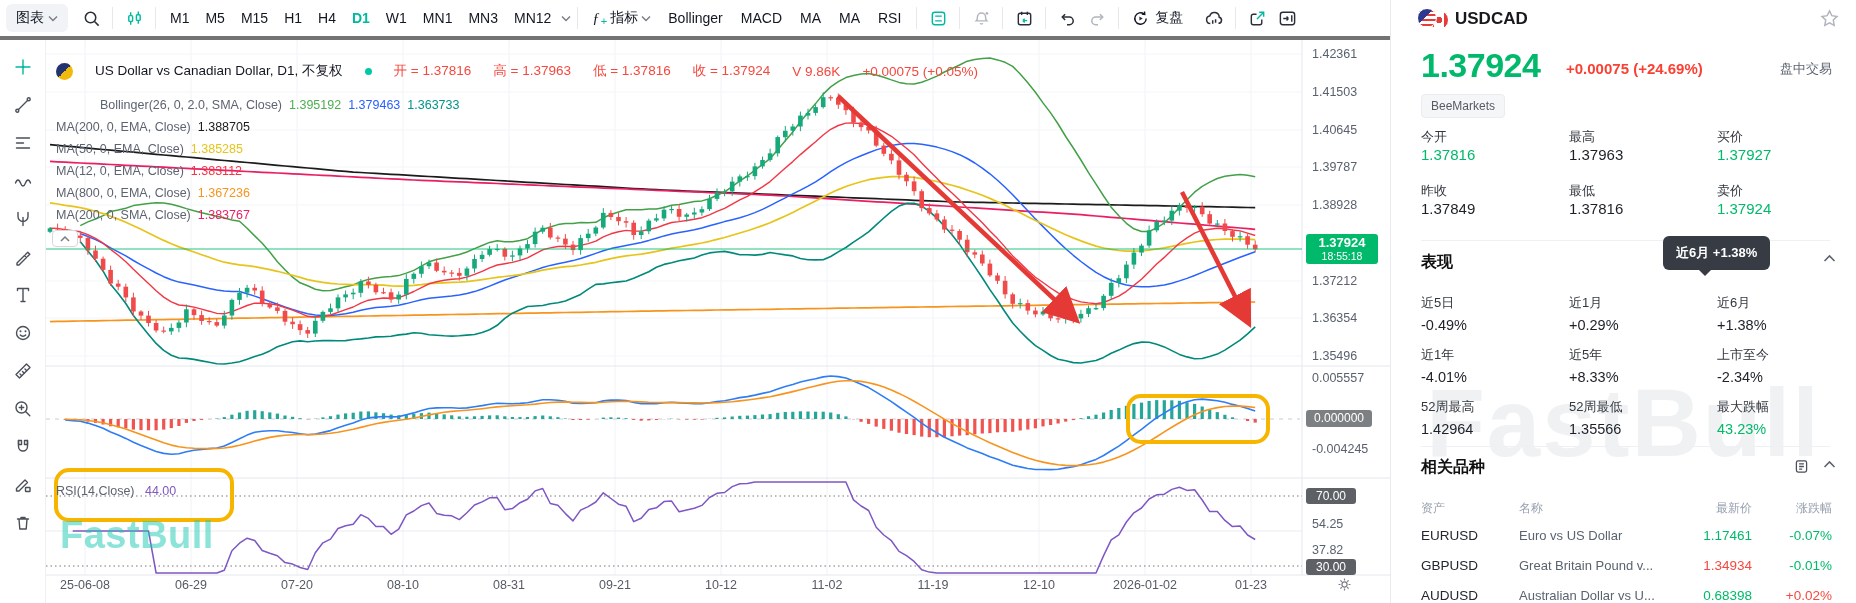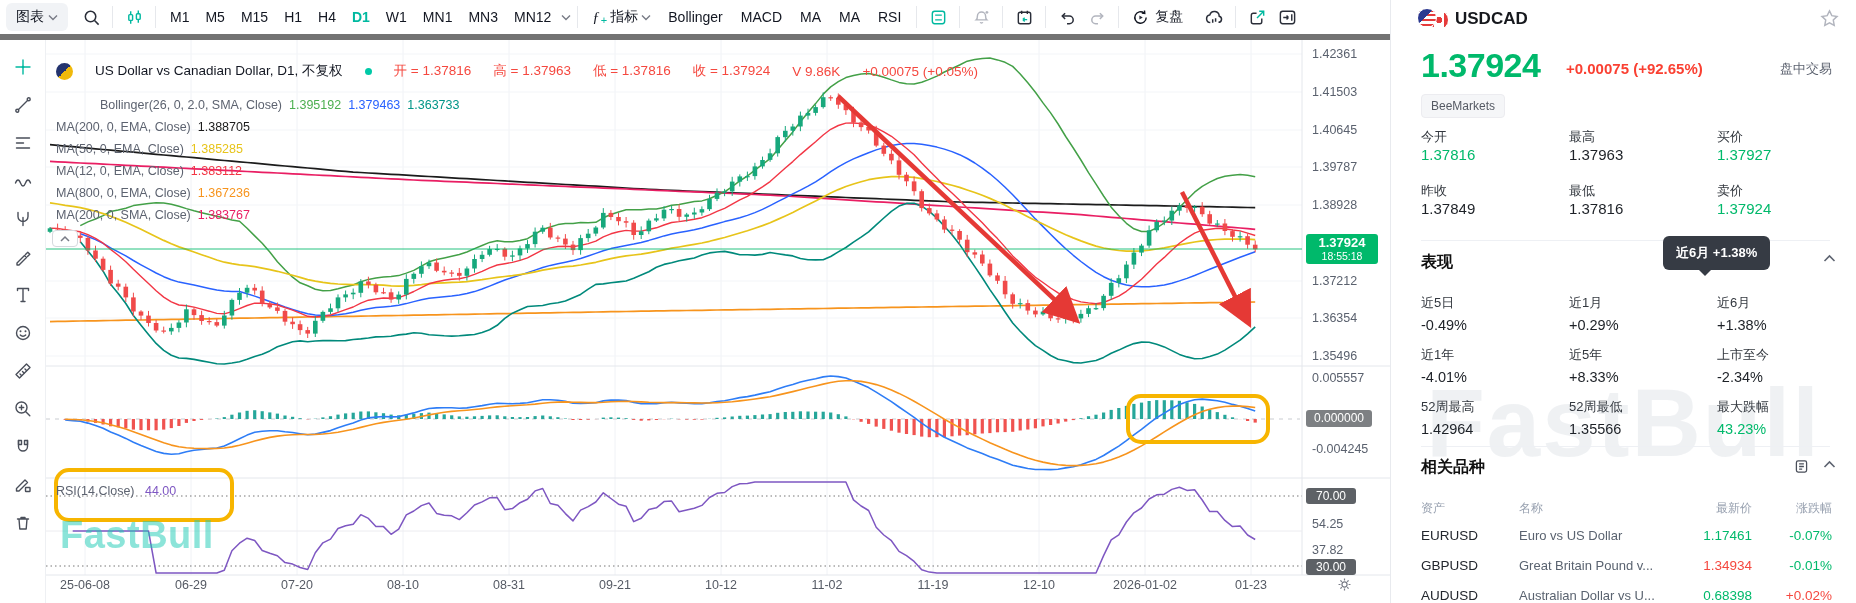--- a/index.html
+++ b/index.html
@@ -1,21 +1,21 @@
 <!DOCTYPE html>
 <html><head>
 <meta charset="utf-8">
 <style>
   html,body{margin:0;padding:0;background:#fff;}
   #app{position:relative;width:1856px;height:603px;overflow:hidden;background:#fff;
        font-family:"Liberation Sans",sans-serif;color:#131722;}
   svg{display:block;}
   
   #toolbar{position:absolute;left:0;top:0;width:1390px;height:40px;background:#fff;
-           border-bottom:6px solid #737373;display:flex;align-items:center;z-index:6;padding-left:6px;box-sizing:border-box;}
+           border-bottom:4px solid #737373;display:flex;align-items:center;z-index:6;padding-left:6px;box-sizing:border-box;}
   .tb-pill{display:flex;align-items:center;gap:4px;background:#f1f3f6;border-radius:6px;
            padding:5px 10px;font-size:14px;font-weight:500;cursor:pointer;}
   .tb-ic{display:flex;align-items:center;justify-content:center;width:30px;height:30px;color:#2a2e39;cursor:pointer;}
   .tb-ic.teal{color:#00b9a0;}
   .tb-ic.dim{color:#b2b5be;}
   .vsep{width:1px;height:22px;background:#e6e8ec;margin:0 6px;flex:0 0 auto;}
   .tf{padding:0 8px;font-size:14px;font-weight:500;color:#131722;cursor:pointer;line-height:38px;}
   .tf.active{color:#00b9a0;font-weight:700;}
   .ind-btn{display:flex;align-items:center;gap:3px;font-size:14px;font-weight:500;padding:0 8px;cursor:pointer;}
   .ind-short{padding:0 9px;font-size:14px;font-weight:500;cursor:pointer;}
@@ -904,21 +904,21 @@
         </div>
     </div>
     <div class="p-abs p-symbol" style="left:64px;top:9px">USDCAD</div>
     <div class="p-abs" style="right:16px;top:8px;color:#b2b5be">
       <svg width="21" height="21" viewBox="0 0 20 20" fill="none" stroke="currentColor" stroke-width="1.4">
           <path d="M10 2.8l2.2 4.5 5 .7-3.6 3.5.9 5L10 14.1l-4.5 2.4.9-5L2.8 8l5-.7z"></path>
         </svg>
     </div>
     <div class="p-abs p-price" style="left:30px;top:46px">1.37924</div>
     <div class="p-abs p-chg" style="left:175px;top:60px">
-      <span>+0.00075</span> <span>(+92.65%)</span>
+      <span>+0.00075</span> <span>(+24.69%)</span>
     </div>
     <div class="p-abs p-session" style="right:24px;top:60px">盘中交易</div>
     <div class="p-abs" style="left:30px;top:94px">
       <span class="p-tag">BeeMarkets</span>
     </div>
     <div id="stats-grid">
         <div class="p-abs" style="left: 30px; top: 128px;">
           <div class="cell-label">今开</div>
           <div class="cell-value green">1.37816</div>
         </div>

